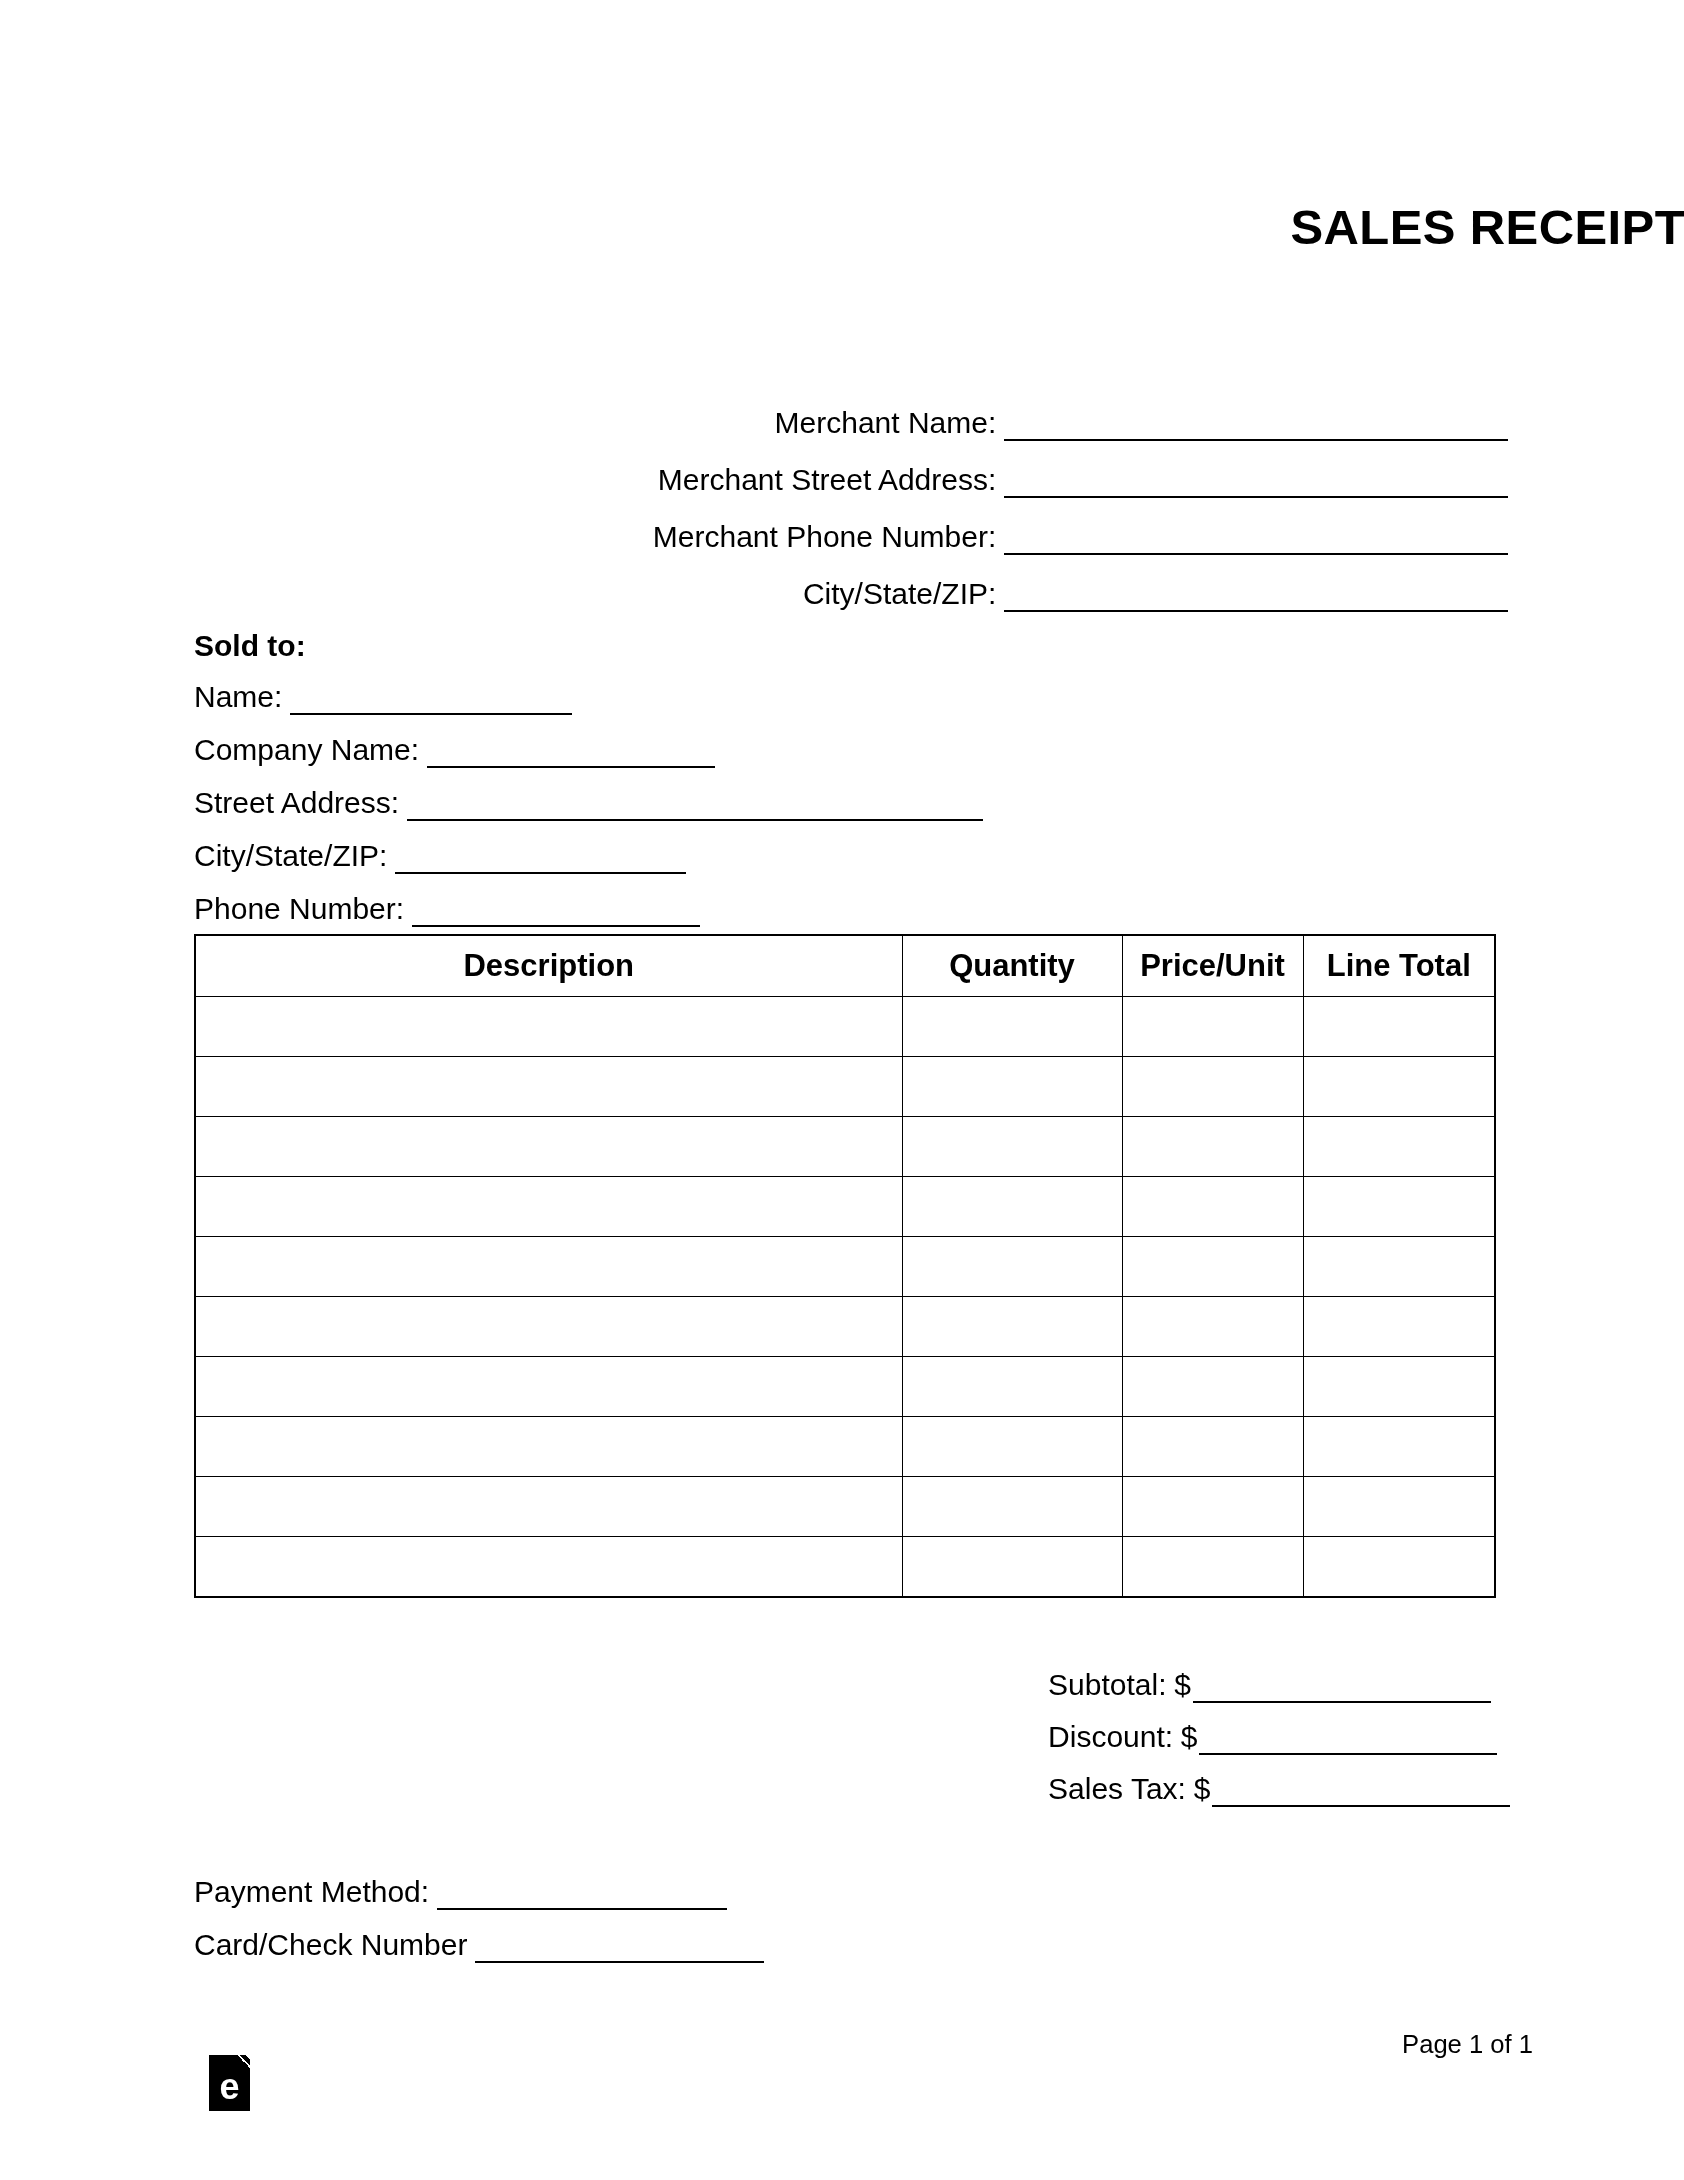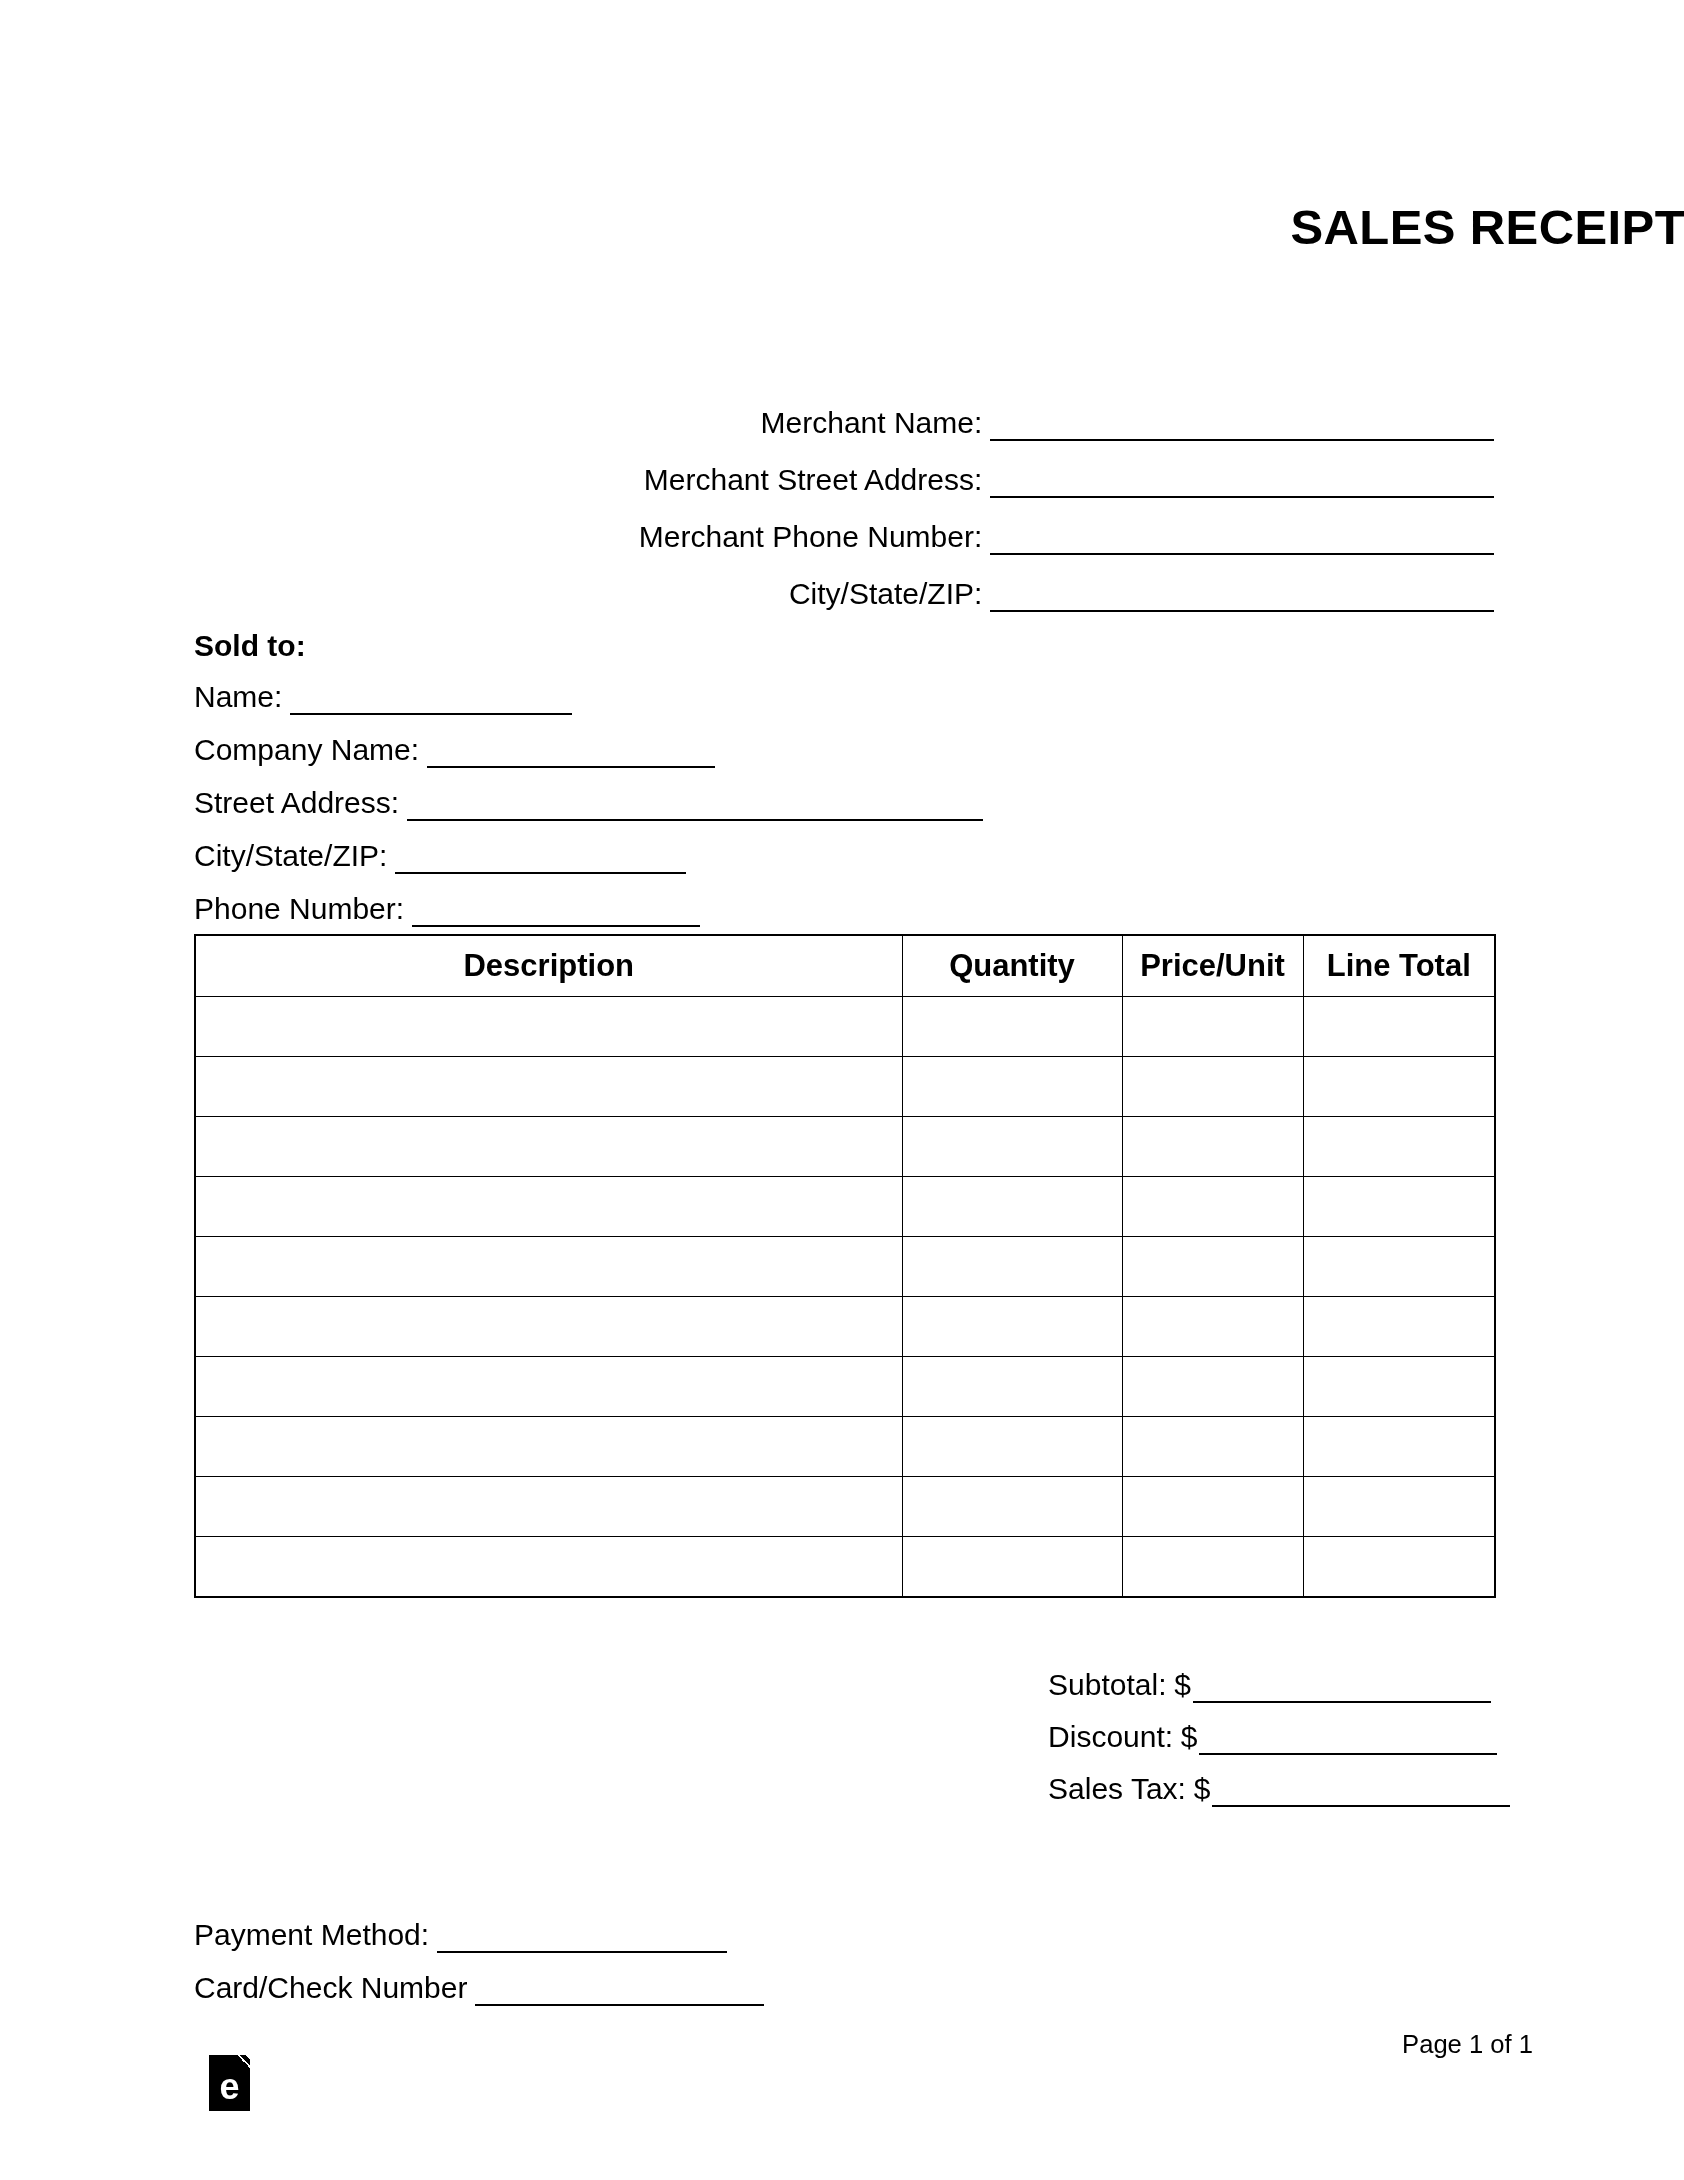--- a/index.html
+++ b/index.html
@@ -34,21 +34,21 @@
 
   
   .title {
     position: absolute; top: 201px; left: 0; right: 0;
     text-align: right;
     font-size: 49px; font-weight: 700; letter-spacing: 0.4px;
     line-height: 1.1;
   }
   .meta-block    { position: absolute; top: 301px; right: 191px; text-align: right; }
   .meta-block .frow { margin-bottom: 17px; }
-  .merchant-block{ position: absolute; top: 406px; right: 191px; text-align: right; }
+  .merchant-block{ position: absolute; top: 406px; right: 177px; text-align: right; }
   .merchant-block .frow { margin-bottom: 23px; }
   .soldto-block  { position: absolute; top: 629px; left: 194px; text-align: left; }
   .soldto-heading { font-size: 30px; font-weight: 700; line-height: 34px; margin-bottom: 17px; }
   .soldto-block .frow { margin-bottom: 19px; }
 
   
   .items-table {
     position: absolute; top: 934px; left: 194px;
     width: 1300px;
     border-collapse: collapse;
@@ -58,21 +58,21 @@
   .items-table th, .items-table td { border: 1.7px solid #000; padding: 0 10px; }
   .items-table th {
     height: 60px;
     font-size: 31px; font-weight: 700;
     text-align: center; vertical-align: middle;
   }
   .items-table td { height: 59px; font-size: 30px; vertical-align: middle; }
 
   .totals-block  { position: absolute; top: 1668px; right: 175px; text-align: left; }
   .totals-block .frow { margin-bottom: 18px; }
-  .payment-block { position: absolute; top: 1918px; left: 194px; text-align: left; }
+  .payment-block { position: absolute; top: 1875px; left: 194px; text-align: left; }
   .payment-block .frow { margin-bottom: 19px; }
 
   
   .page-indicator {
     position: absolute; top: 2029px; right: 152px;
     font-size: 25.6px; line-height: 1.2;
   }
   .logo {
     position: absolute; left: 209px; top: 2055px;
     width: 41px; height: 56px;

